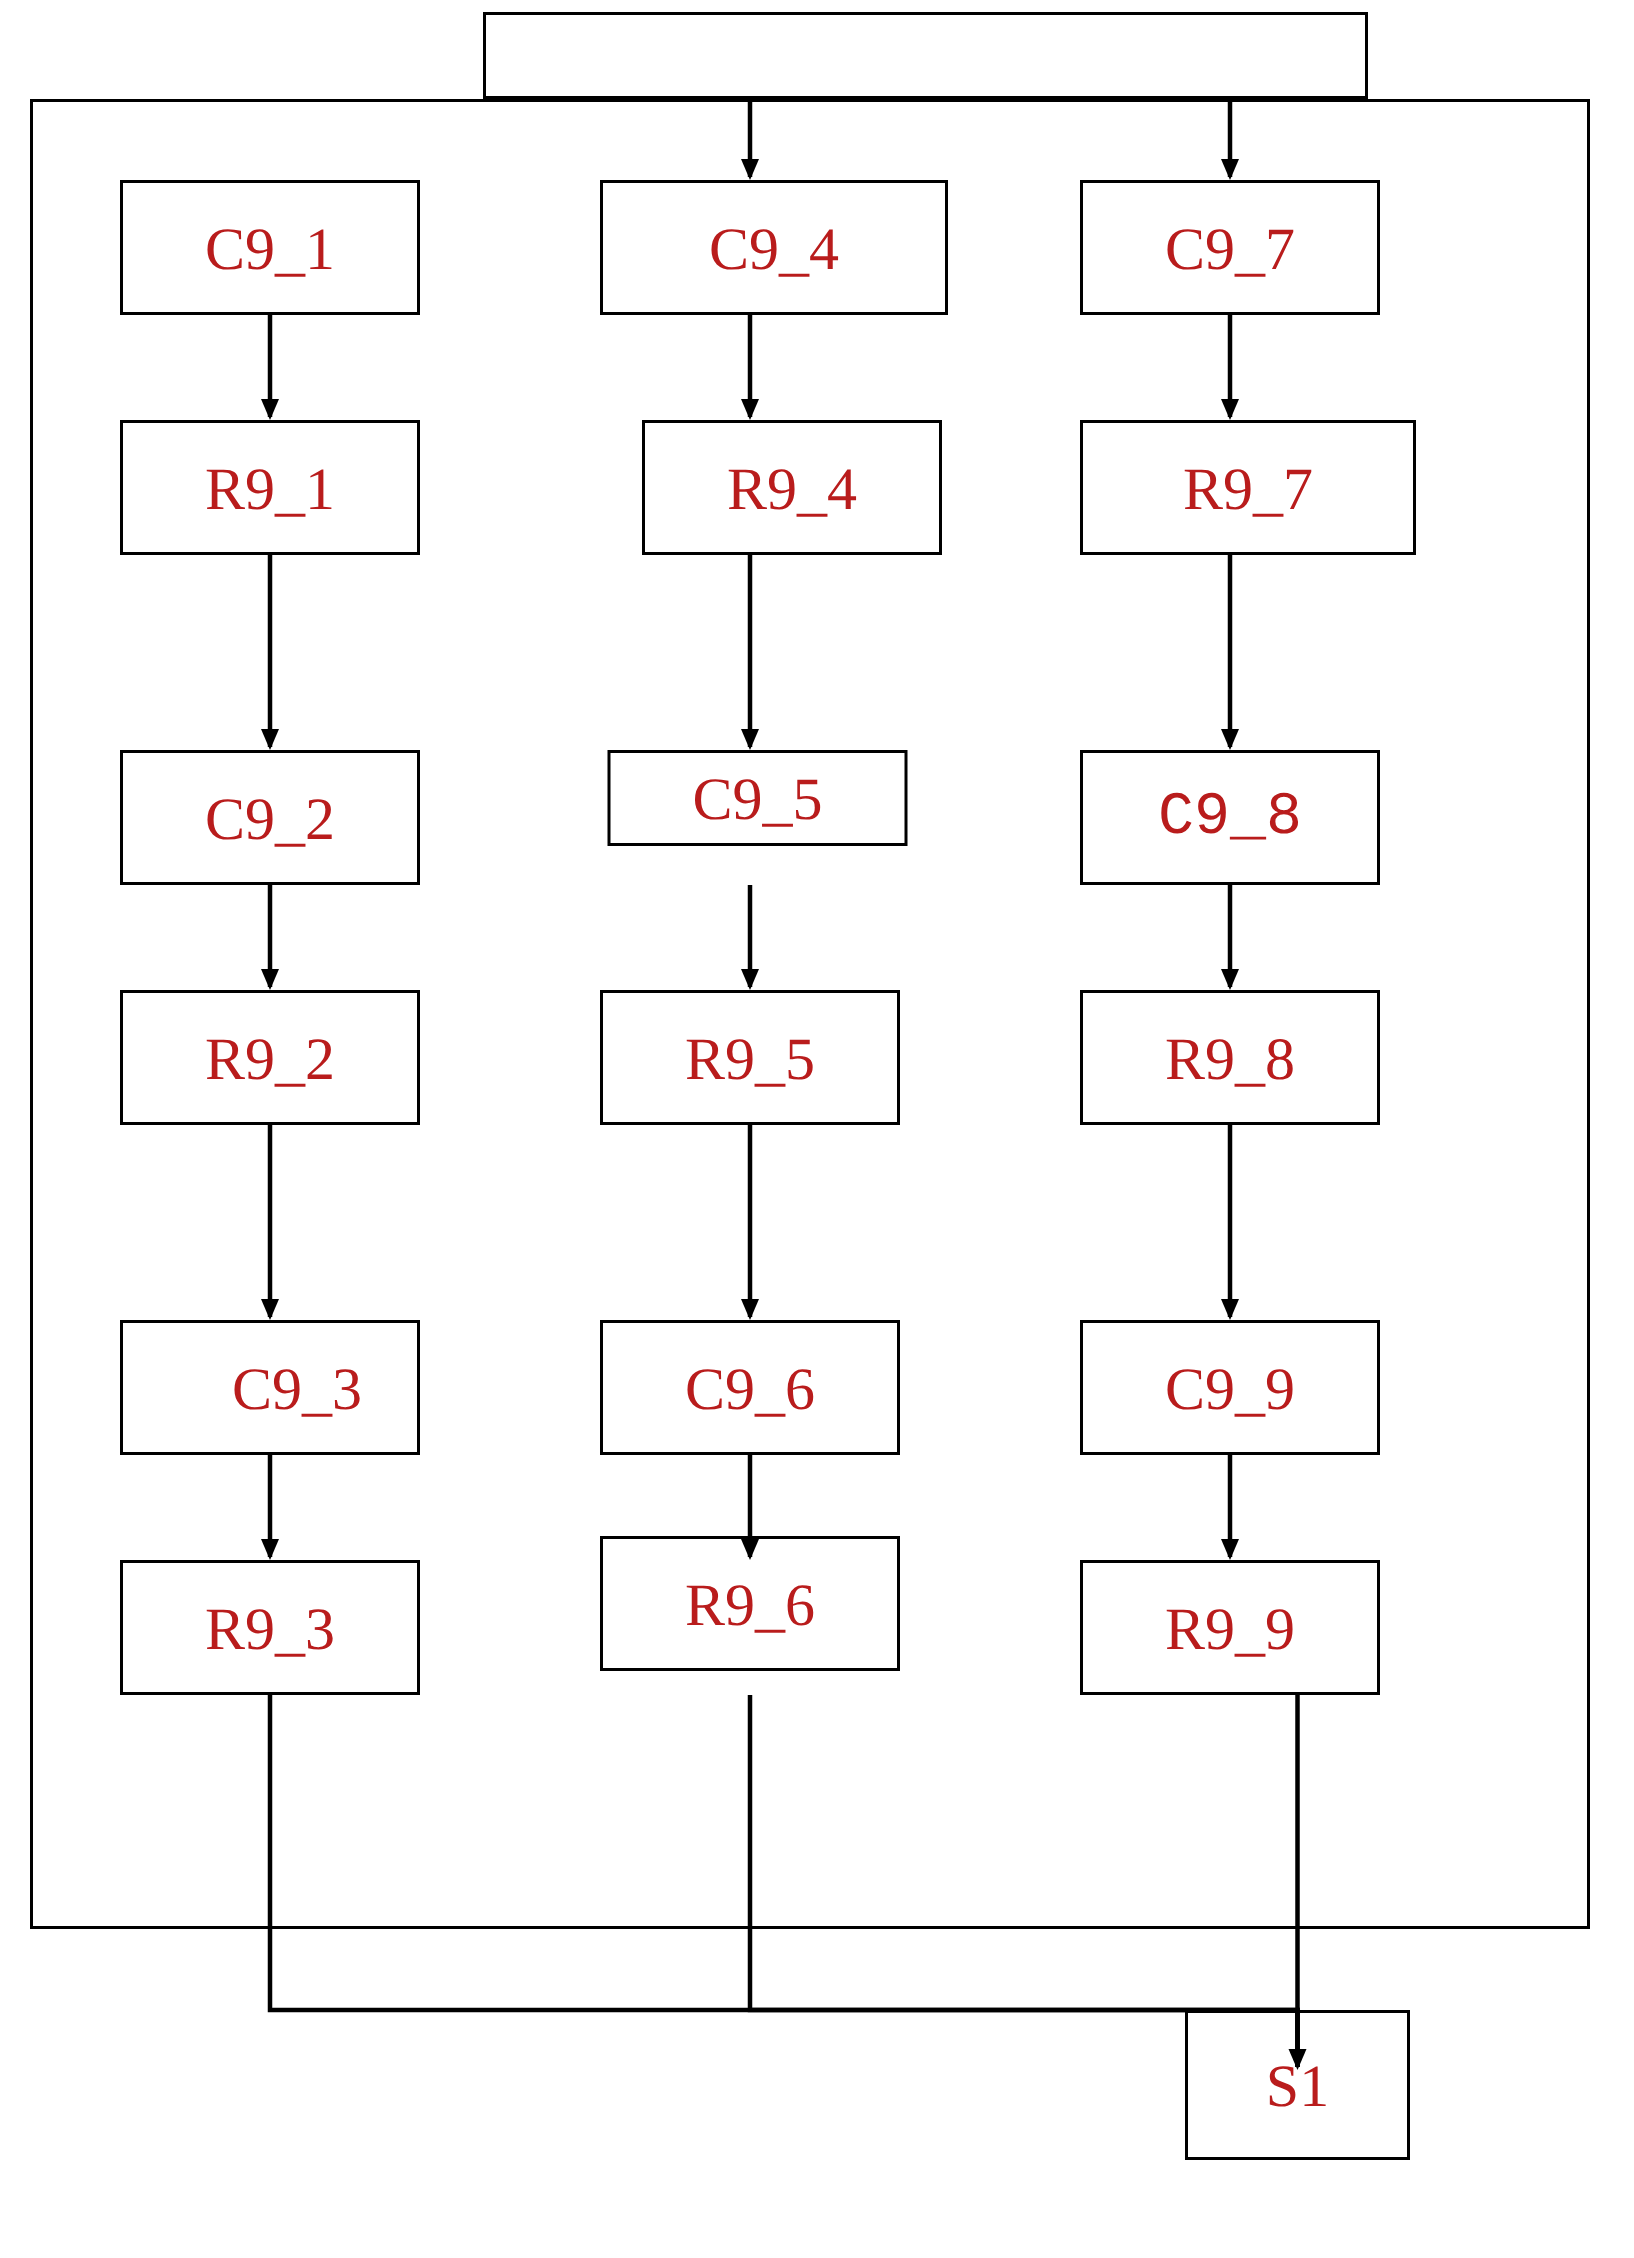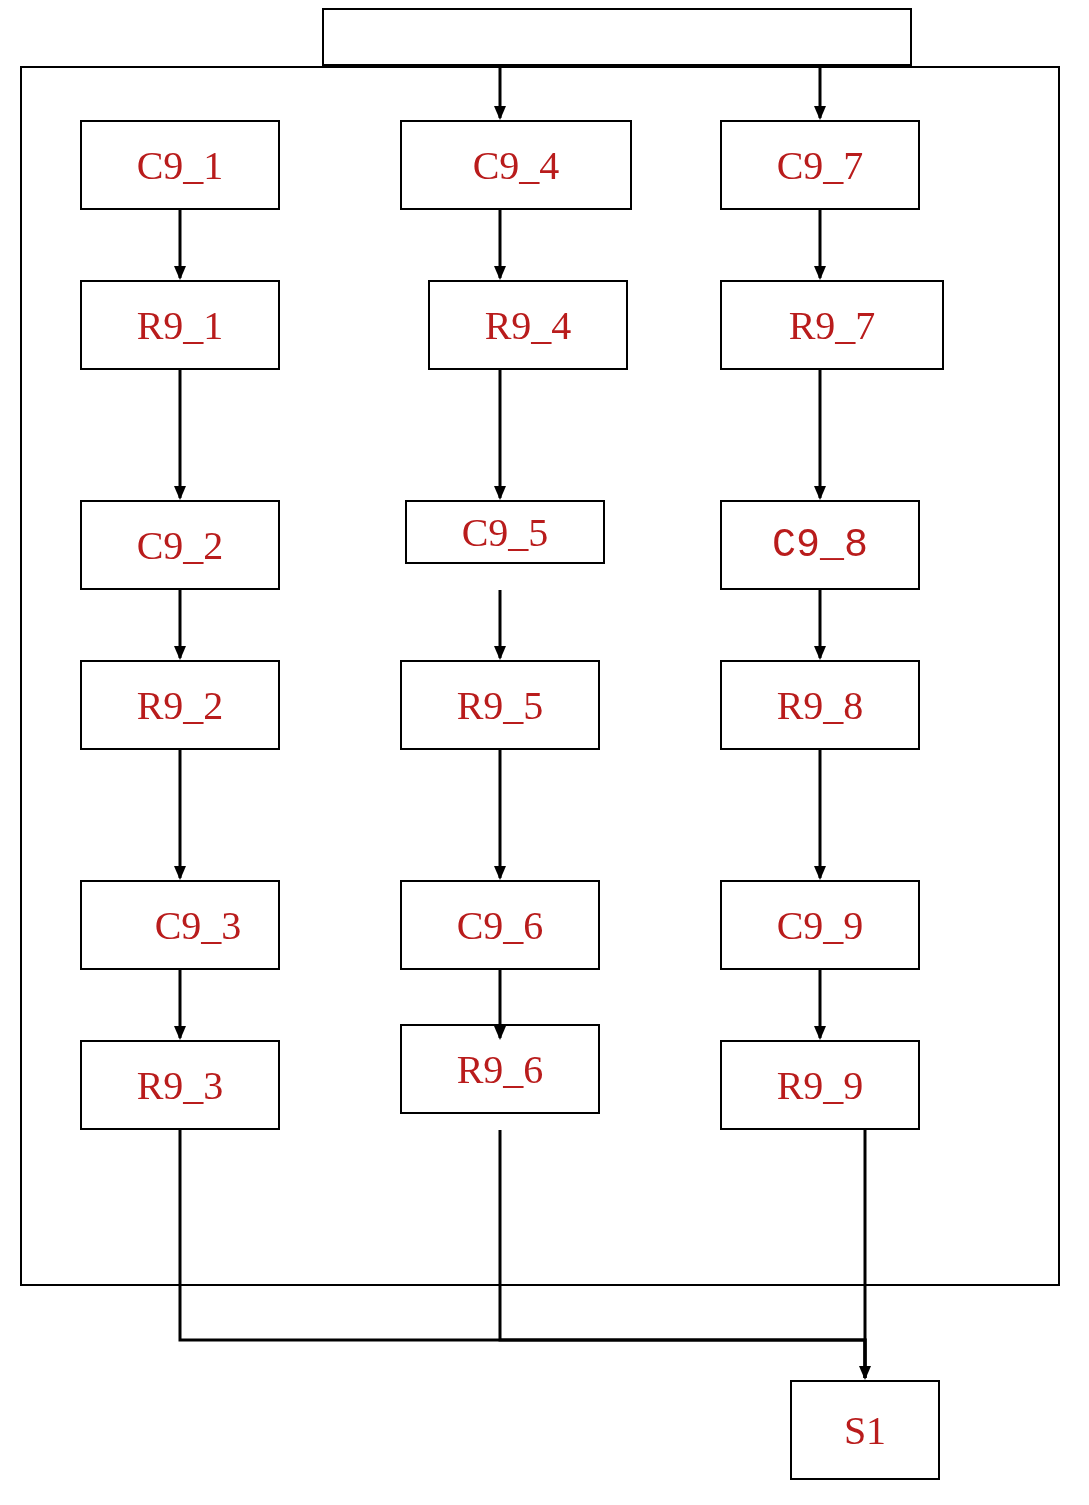--- a/index.html
+++ b/index.html
@@ -102,21 +102,21 @@
   <div class="node-box" style="left:720px; top:660px;  width:200px; height:90px;">
       <span>R9_8</span>
     </div>
   <div class="node-box" style="left:720px; top:880px;  width:200px; height:90px;">
       <span>C9_9</span>
     </div>
   <div class="node-box" style="left:720px; top:1040px; width:200px; height:90px;">
       <span>R9_9</span>
     </div>
 
-  <div class="node-box" style="left:790px; top:1380px; width:150px; height:100px;">
+  <div class="node-box" style="left:790px; top:1340px; width:150px; height:100px;">
       <span>S1</span>
     </div>
 
   <svg class="arrows">
     <defs>
       <marker id="ah" markerWidth="16" markerHeight="16" refX="12" refY="6" orient="auto" markerUnits="userSpaceOnUse">
         <path d="M0,0 L14,6 L0,12 Z" fill="#000"></path>
       </marker>
     </defs>
 

